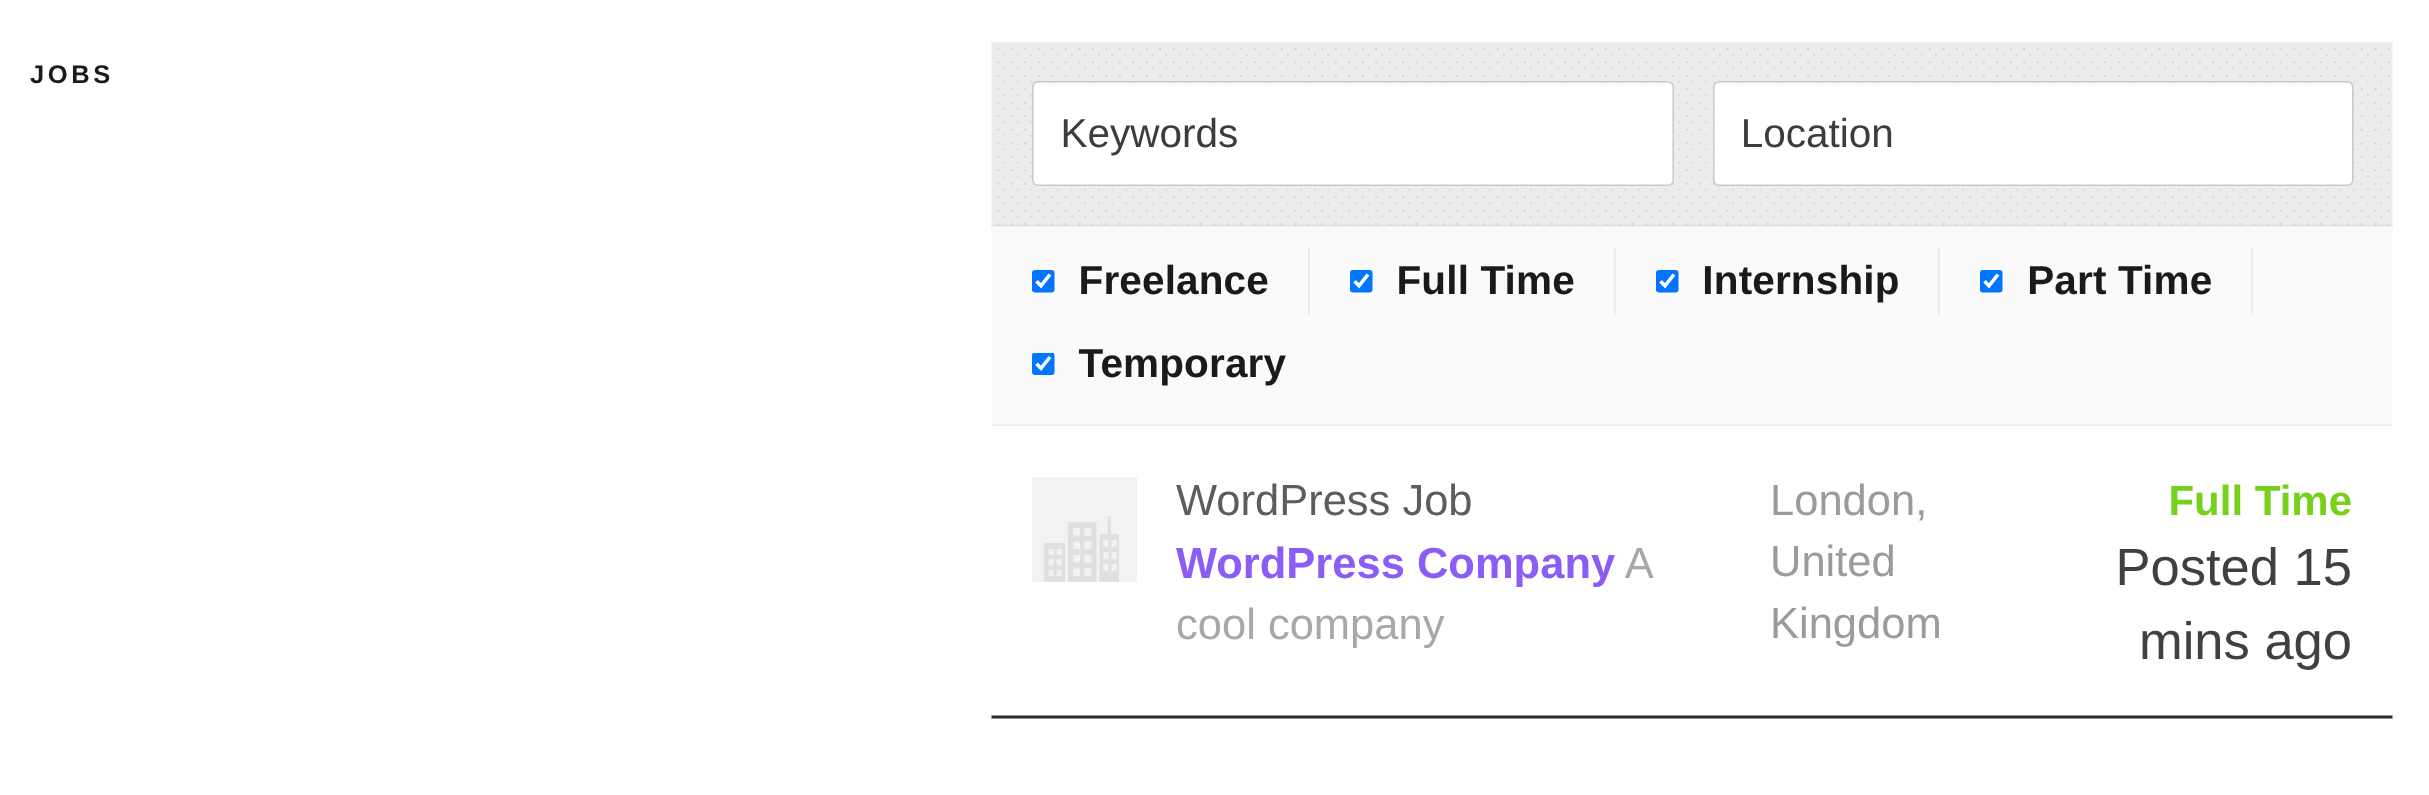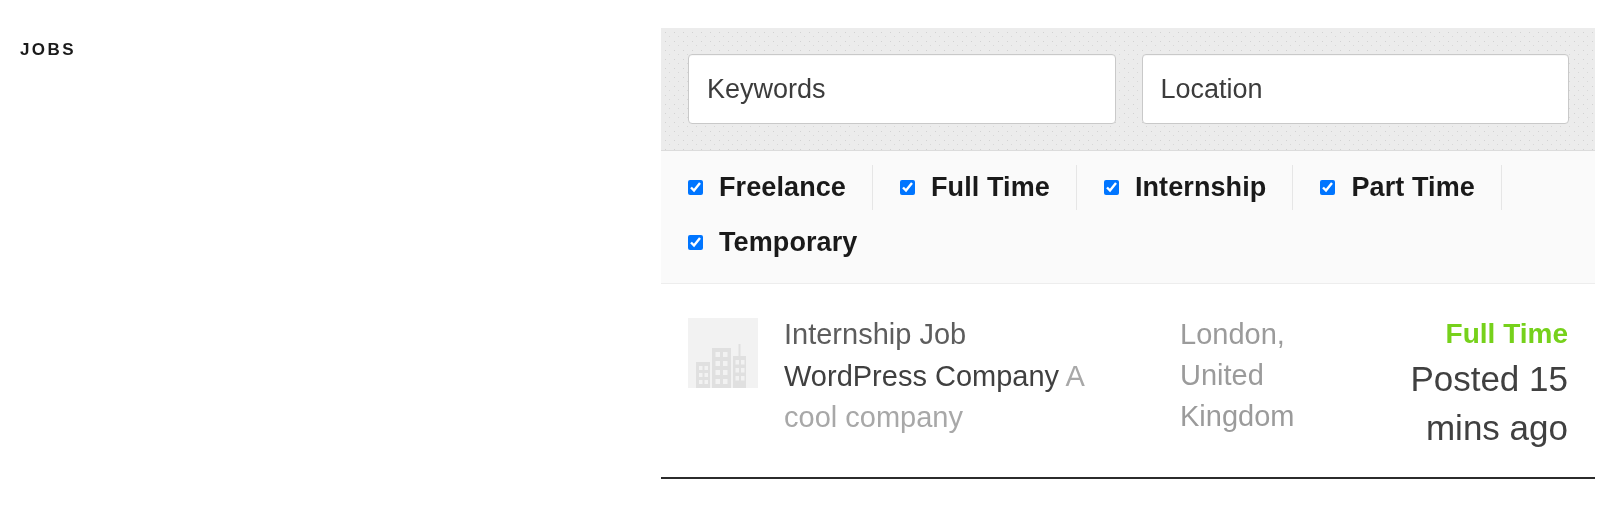--- a/index.html
+++ b/index.html
@@ -156,22 +156,22 @@
     font-weight: normal;
     margin: 0;
   }
   .job-company-line {
     font-size: 29px;
     line-height: 1.42;
     color: #9b9b9b;
     margin-top: 1px;
   }
   .job-company {
-    font-weight: normal;
-    color: #404040;
+    font-weight: bold;
+    color: #8b5cf6;
     text-align: right;
   }
   .job-tagline {
     color: #a8a8a8;
   }
   .job-location {
     flex: 0 0 auto;
     width: 200px;
     font-size: 29px;
     line-height: 1.42;
@@ -284,21 +284,21 @@
             <rect x="47" y="18" width="3.5" height="4.5" fill="#f2f2f2"></rect>
             <rect x="41.5" y="26" width="3.5" height="4.5" fill="#f2f2f2"></rect>
             <rect x="47" y="26" width="3.5" height="4.5" fill="#f2f2f2"></rect>
             <rect x="41.5" y="34" width="3.5" height="4.5" fill="#f2f2f2"></rect>
             <rect x="47" y="34" width="3.5" height="4.5" fill="#f2f2f2"></rect>
           </g>
         </svg>
       </div>
 
       <div class="job-main">
-        <div class="job-title">Internship Job</div>
+        <div class="job-title">WordPress Job</div>
         <div class="job-company-line">
           <span class="job-company">WordPress Company</span>
           <span class="job-tagline">A cool company</span>
         </div>
       </div>
 
       <div class="job-location">London, United Kingdom</div>
 
       <div class="job-meta">
         <div class="job-type">Full Time</div>

